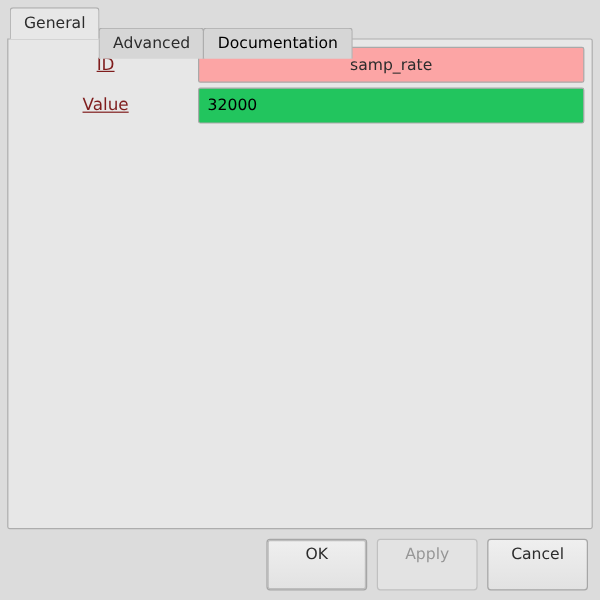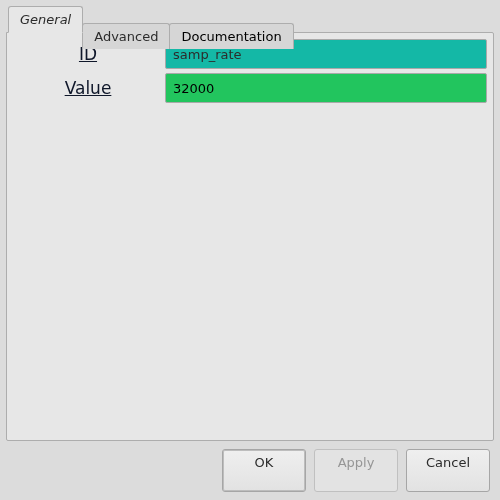--- a/index.html
+++ b/index.html
@@ -44,21 +44,20 @@
     position: relative;
     top: 17px;
     user-select: none;
   }
   .tab + .tab { margin-left: -1px; }
   .tab.active {
     background: #e7e7e7;
     border-bottom: 1px solid #e7e7e7;
     top: 1px;
     z-index: 3;
-    font-style: italic;
   }
   .tab.disabled {
     color: #000000;
   }
 
   
   .page {
     flex: 1 1 auto;
     border: 1px solid #adadad;
     background: #e7e7e7;
@@ -73,35 +72,36 @@
     display: grid;
     grid-template-columns: 150px 1fr;
     grid-auto-rows: 30px;
     gap: 4px 2px;
   }
   .form-label {
     display: flex;
     align-items: center;
     justify-content: center;
     text-decoration: underline;
-    font-size: 17px;
-    color: #0f172a;
+    font-size: 14px;
+    color: #7f1d1d;
   }
   .field {
     border: 1px solid #a9a9a9;
     border-radius: 2px;
     padding: 0 7px;
     display: flex;
     align-items: center;
     font-size: 13px;
     box-sizing: border-box;
   }
   .field.readonly {
-    background: #14b8a6;
+    background: #fca5a5;
     color: #2c2c2c;
+    justify-content: center;
   }
   .field.input {
     background: #22c55e;
   }
   .field.input input {
     border: none;
     outline: none;
     width: 100%;
     font: inherit;
     background: transparent;

